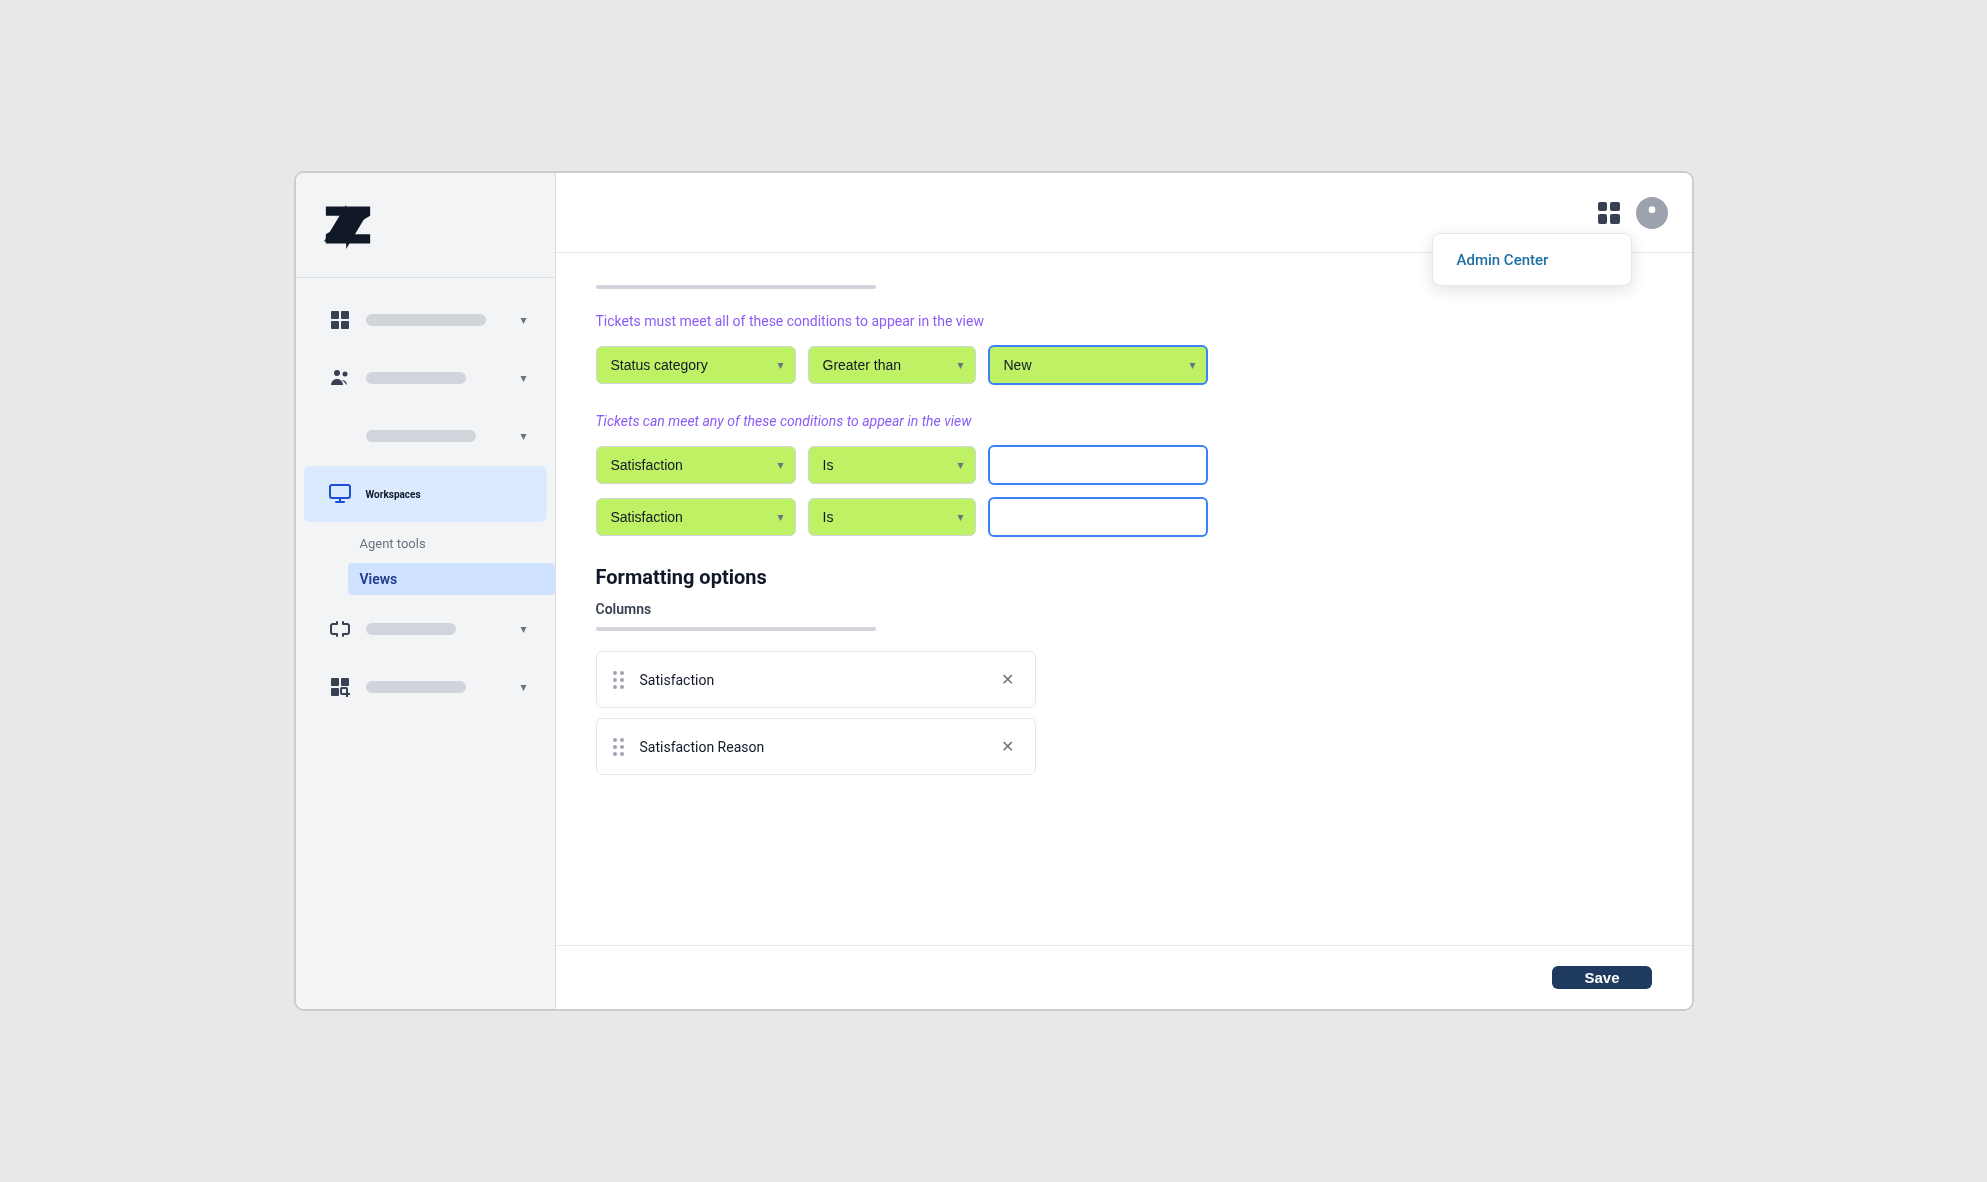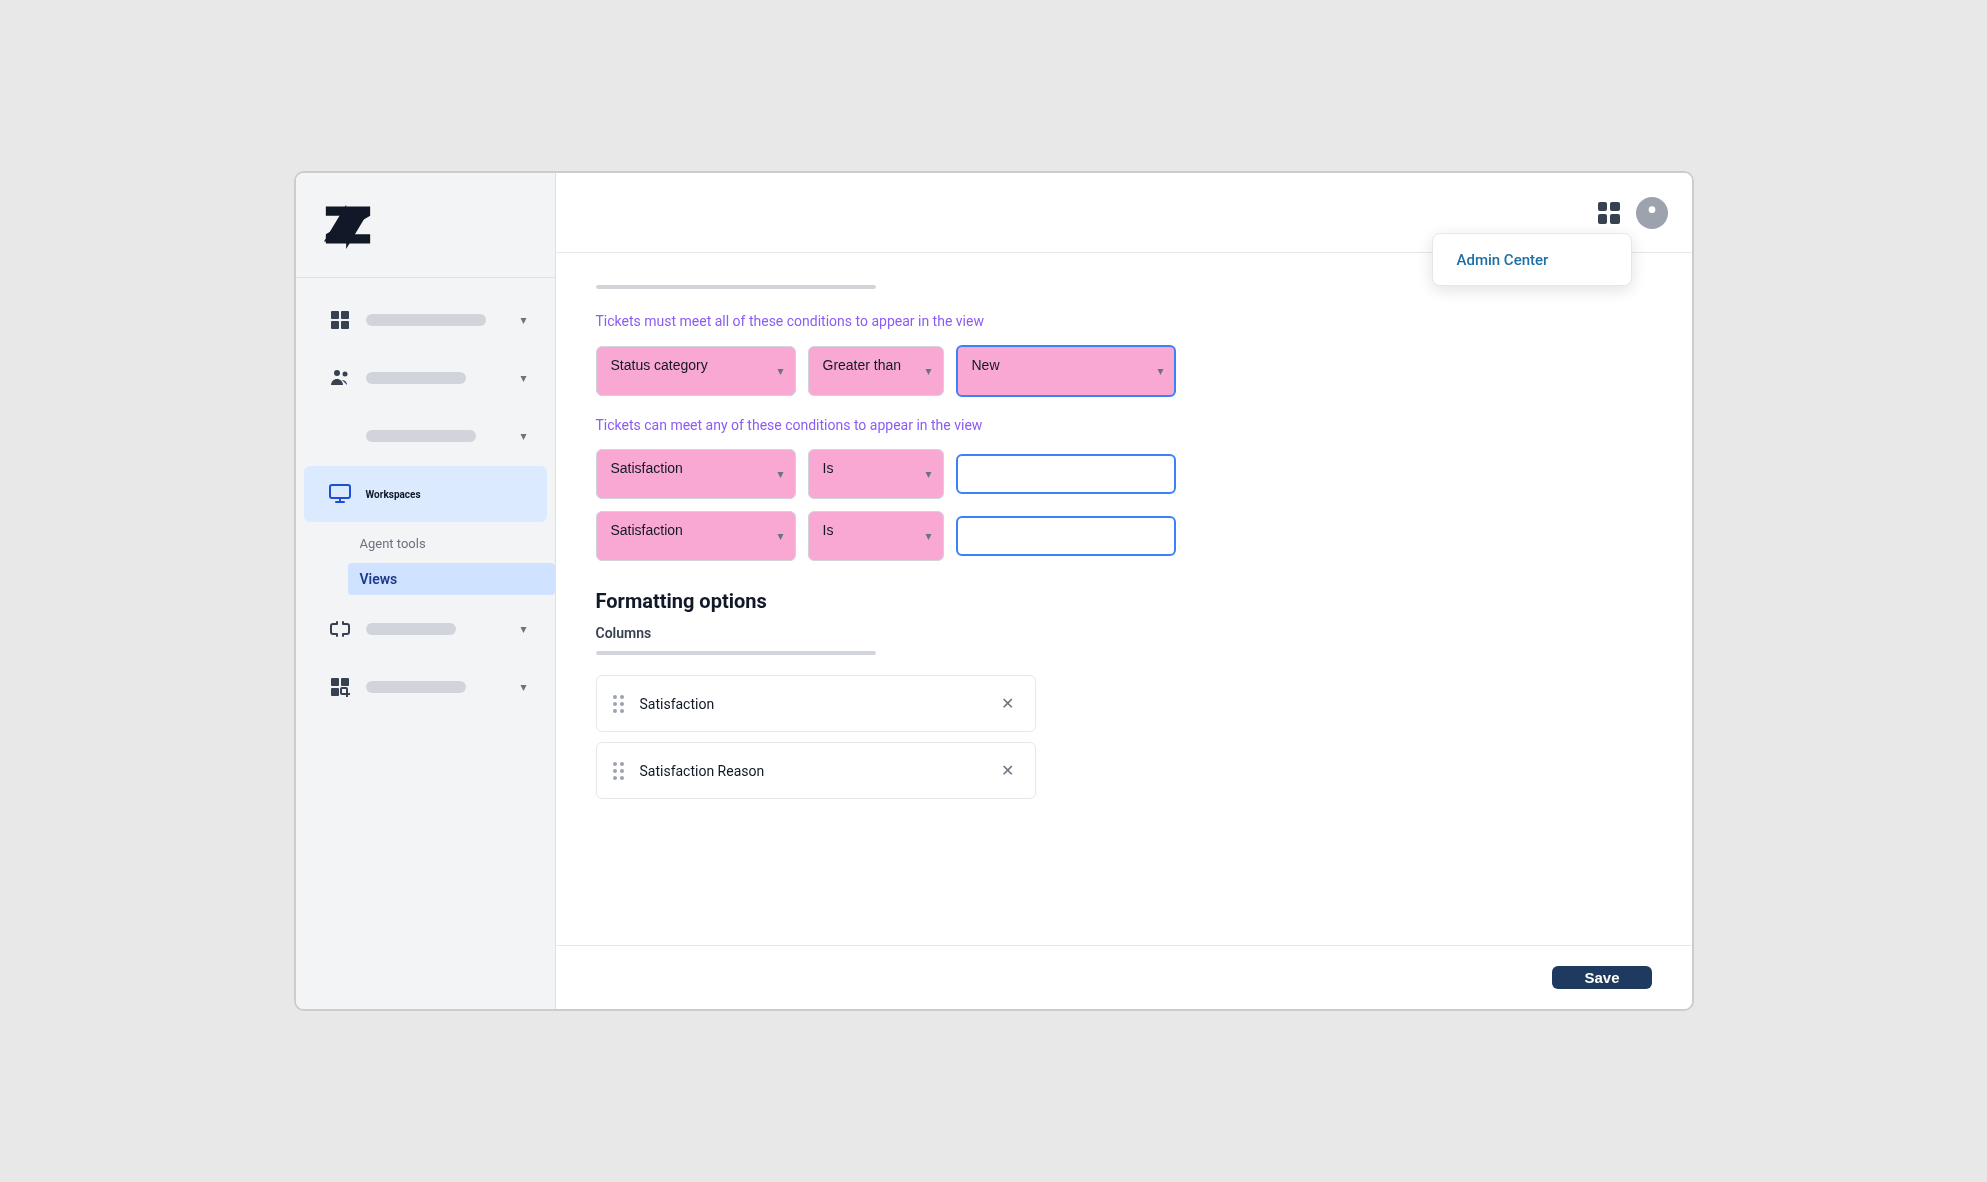--- a/index.html
+++ b/index.html
@@ -200,31 +200,31 @@
       gap: 12px;
       margin-bottom: 12px;
     }
     .select-wrapper {
       position: relative;
       display: inline-flex;
       align-items: center;
     }
     .select-field {
       appearance: none;
-      background: #f9a8d4;
+      background: #bef264;
       border: 1px solid #d1d5db;
       border-radius: 6px;
-      padding: 10px 36px 22px 14px;
+      padding: 10px 36px 10px 14px;
       font-size: 14px;
       color: #111827;
       cursor: pointer;
       outline: none;
     }
     .select-field.w-200 { width: 200px; }
-    .select-field.w-160 { width: 136px; }
+    .select-field.w-160 { width: 168px; }
     .select-arrow {
       position: absolute;
       right: 12px;
       pointer-events: none;
       color: #6b7280;
       font-size: 12px;
     }
     .value-input {
       border: 2px solid #3b82f6;
       border-radius: 6px;
@@ -471,21 +471,21 @@
               <option>Open</option>
               <option>Pending</option>
               <option>On-hold</option>
               <option>Solved</option>
               <option>Closed</option>
             </select>
             <span class="select-arrow">▾</span>
           </div>
         </div>
 
-        <p class="condition-text" style="margin-top:20px;">Tickets can meet any of these conditions to appear in the view</p>
+        <p class="condition-text" style="margin-top:28px;font-style:italic;">Tickets can meet any of these conditions to appear in the view</p>
 
         <div class="condition-row">
           <div class="select-wrapper">
             <select class="select-field w-200">
               <option selected="">Satisfaction</option>
               <option>Status category</option>
               <option>Priority</option>
             </select>
             <span class="select-arrow">▾</span>
           </div>

